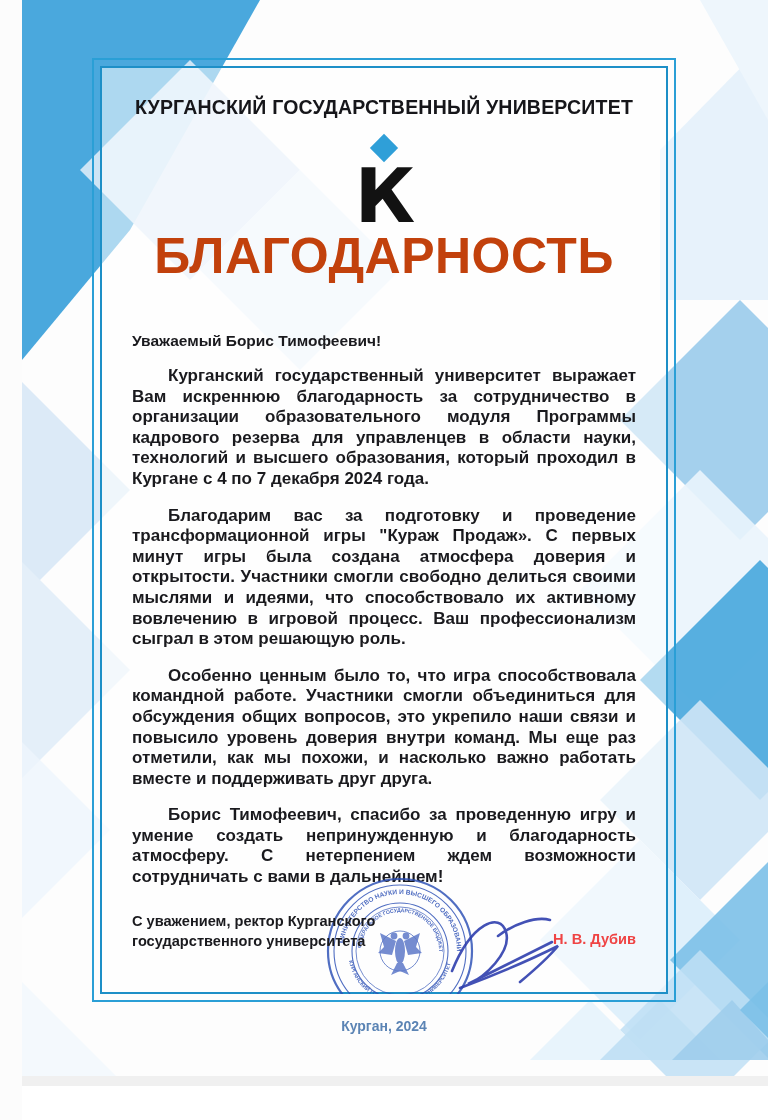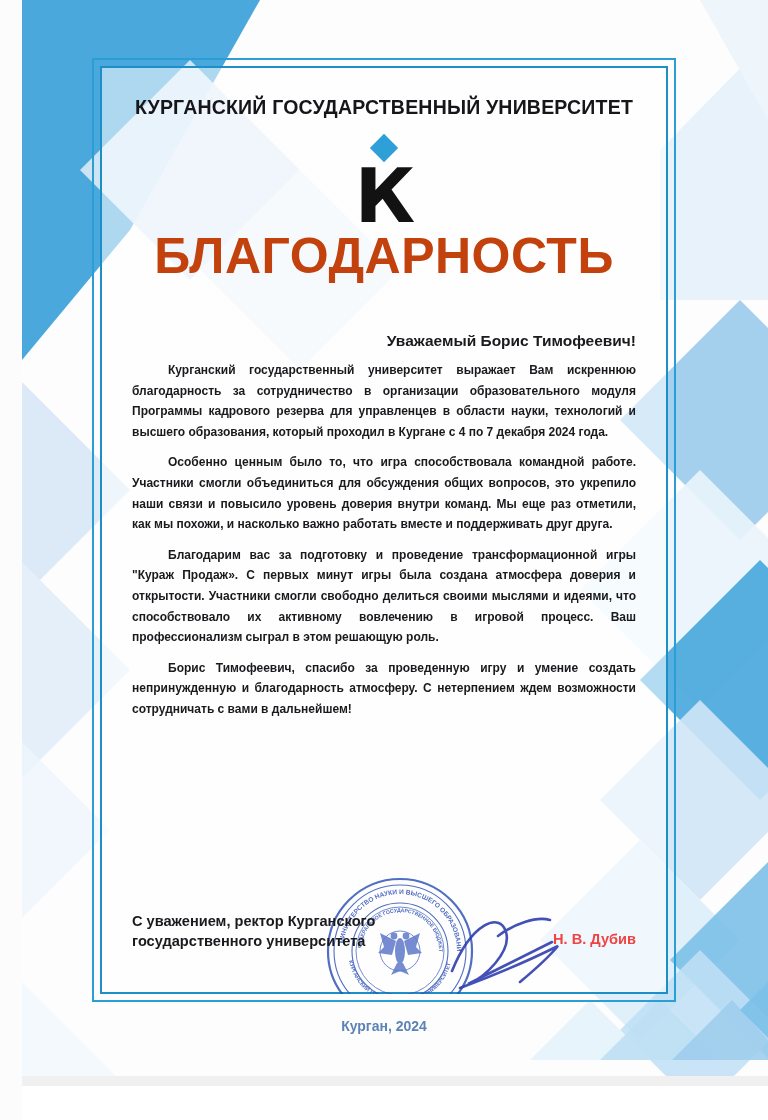--- a/index.html
+++ b/index.html
@@ -91,35 +91,35 @@
     text-align:center;
     font-size:50px;
     font-weight:bold;
     color:#c2410c;
     letter-spacing:0.5px;
     margin-top:-4px;
     white-space:nowrap;
   }
 
   #salutation {
-    text-align:right;
+    text-align:left;
     font-size:15.5px;
     font-weight:bold;
     color:#1a1a1e;
     margin-top:47px;
   }
 
   .para {
-    font-size:12px;
+    font-size:17px;
     font-weight:bold;
     line-height:20.6px;
     color:#1a1a1e;
     text-align:justify;
     text-indent:36px;
-    margin-top:10px;
+    margin-top:16px;
     hyphens:none;
   }
 
   
   #sign-row {
     position:absolute;
     left:32px; right:32px;
     top:845px;
     display:flex;
     align-items:flex-start;
@@ -224,22 +224,22 @@
     <div id="logo-block">
       <div id="logo-diamond"></div>
       <div id="logo-letter">К</div>
     </div>
 
     <div id="title">БЛАГОДАРНОСТЬ</div>
 
     <div id="salutation">Уважаемый Борис Тимофеевич!</div>
 
     <p class="para">Курганский государственный университет выражает Вам искреннюю благодарность за сотрудничество в организации образовательного модуля Программы кадрового резерва для управленцев в области науки, технологий и высшего образования, который проходил в Кургане с 4 по 7 декабря 2024 года.</p>
+    <p class="para">Благодарим вас за подготовку и проведение трансформационной игры "Кураж Продаж». С первых минут игры была создана атмосфера доверия и открытости. Участники смогли свободно делиться своими мыслями и идеями, что способствовало их активному вовлечению в игровой процесс. Ваш профессионализм сыграл в этом решающую роль.</p>
     <p class="para">Особенно ценным было то, что игра способствовала командной работе. Участники смогли объединиться для обсуждения общих вопросов, это укрепило наши связи и повысило уровень доверия внутри команд. Мы еще раз отметили, как мы похожи, и насколько важно работать вместе и поддерживать друг друга.</p>
-    <p class="para">Благодарим вас за подготовку и проведение трансформационной игры "Кураж Продаж». С первых минут игры была создана атмосфера доверия и открытости. Участники смогли свободно делиться своими мыслями и идеями, что способствовало их активному вовлечению в игровой процесс. Ваш профессионализм сыграл в этом решающую роль.</p>
     <p class="para">Борис Тимофеевич, спасибо за проведенную игру и умение создать непринужденную и благодарность атмосферу. С нетерпением ждем возможности сотрудничать с вами в дальнейшем!</p>
 
     <svg id="stamp-layer" viewBox="0 0 568 928" aria-hidden="true">
       <g transform="translate(300,885)" opacity="0.82">
         <circle r="72" fill="none" stroke="#2b4fb5" stroke-width="2.2"></circle>
         <circle r="66" fill="none" stroke="#2b4fb5" stroke-width="1.1"></circle>
         <circle r="48" fill="none" stroke="#2b4fb5" stroke-width="1.1"></circle>
         <circle r="44" fill="none" stroke="#2b4fb5" stroke-width="0.8"></circle>
         <circle r="20" fill="none" stroke="#2b4fb5" stroke-width="0.8"></circle>
 

